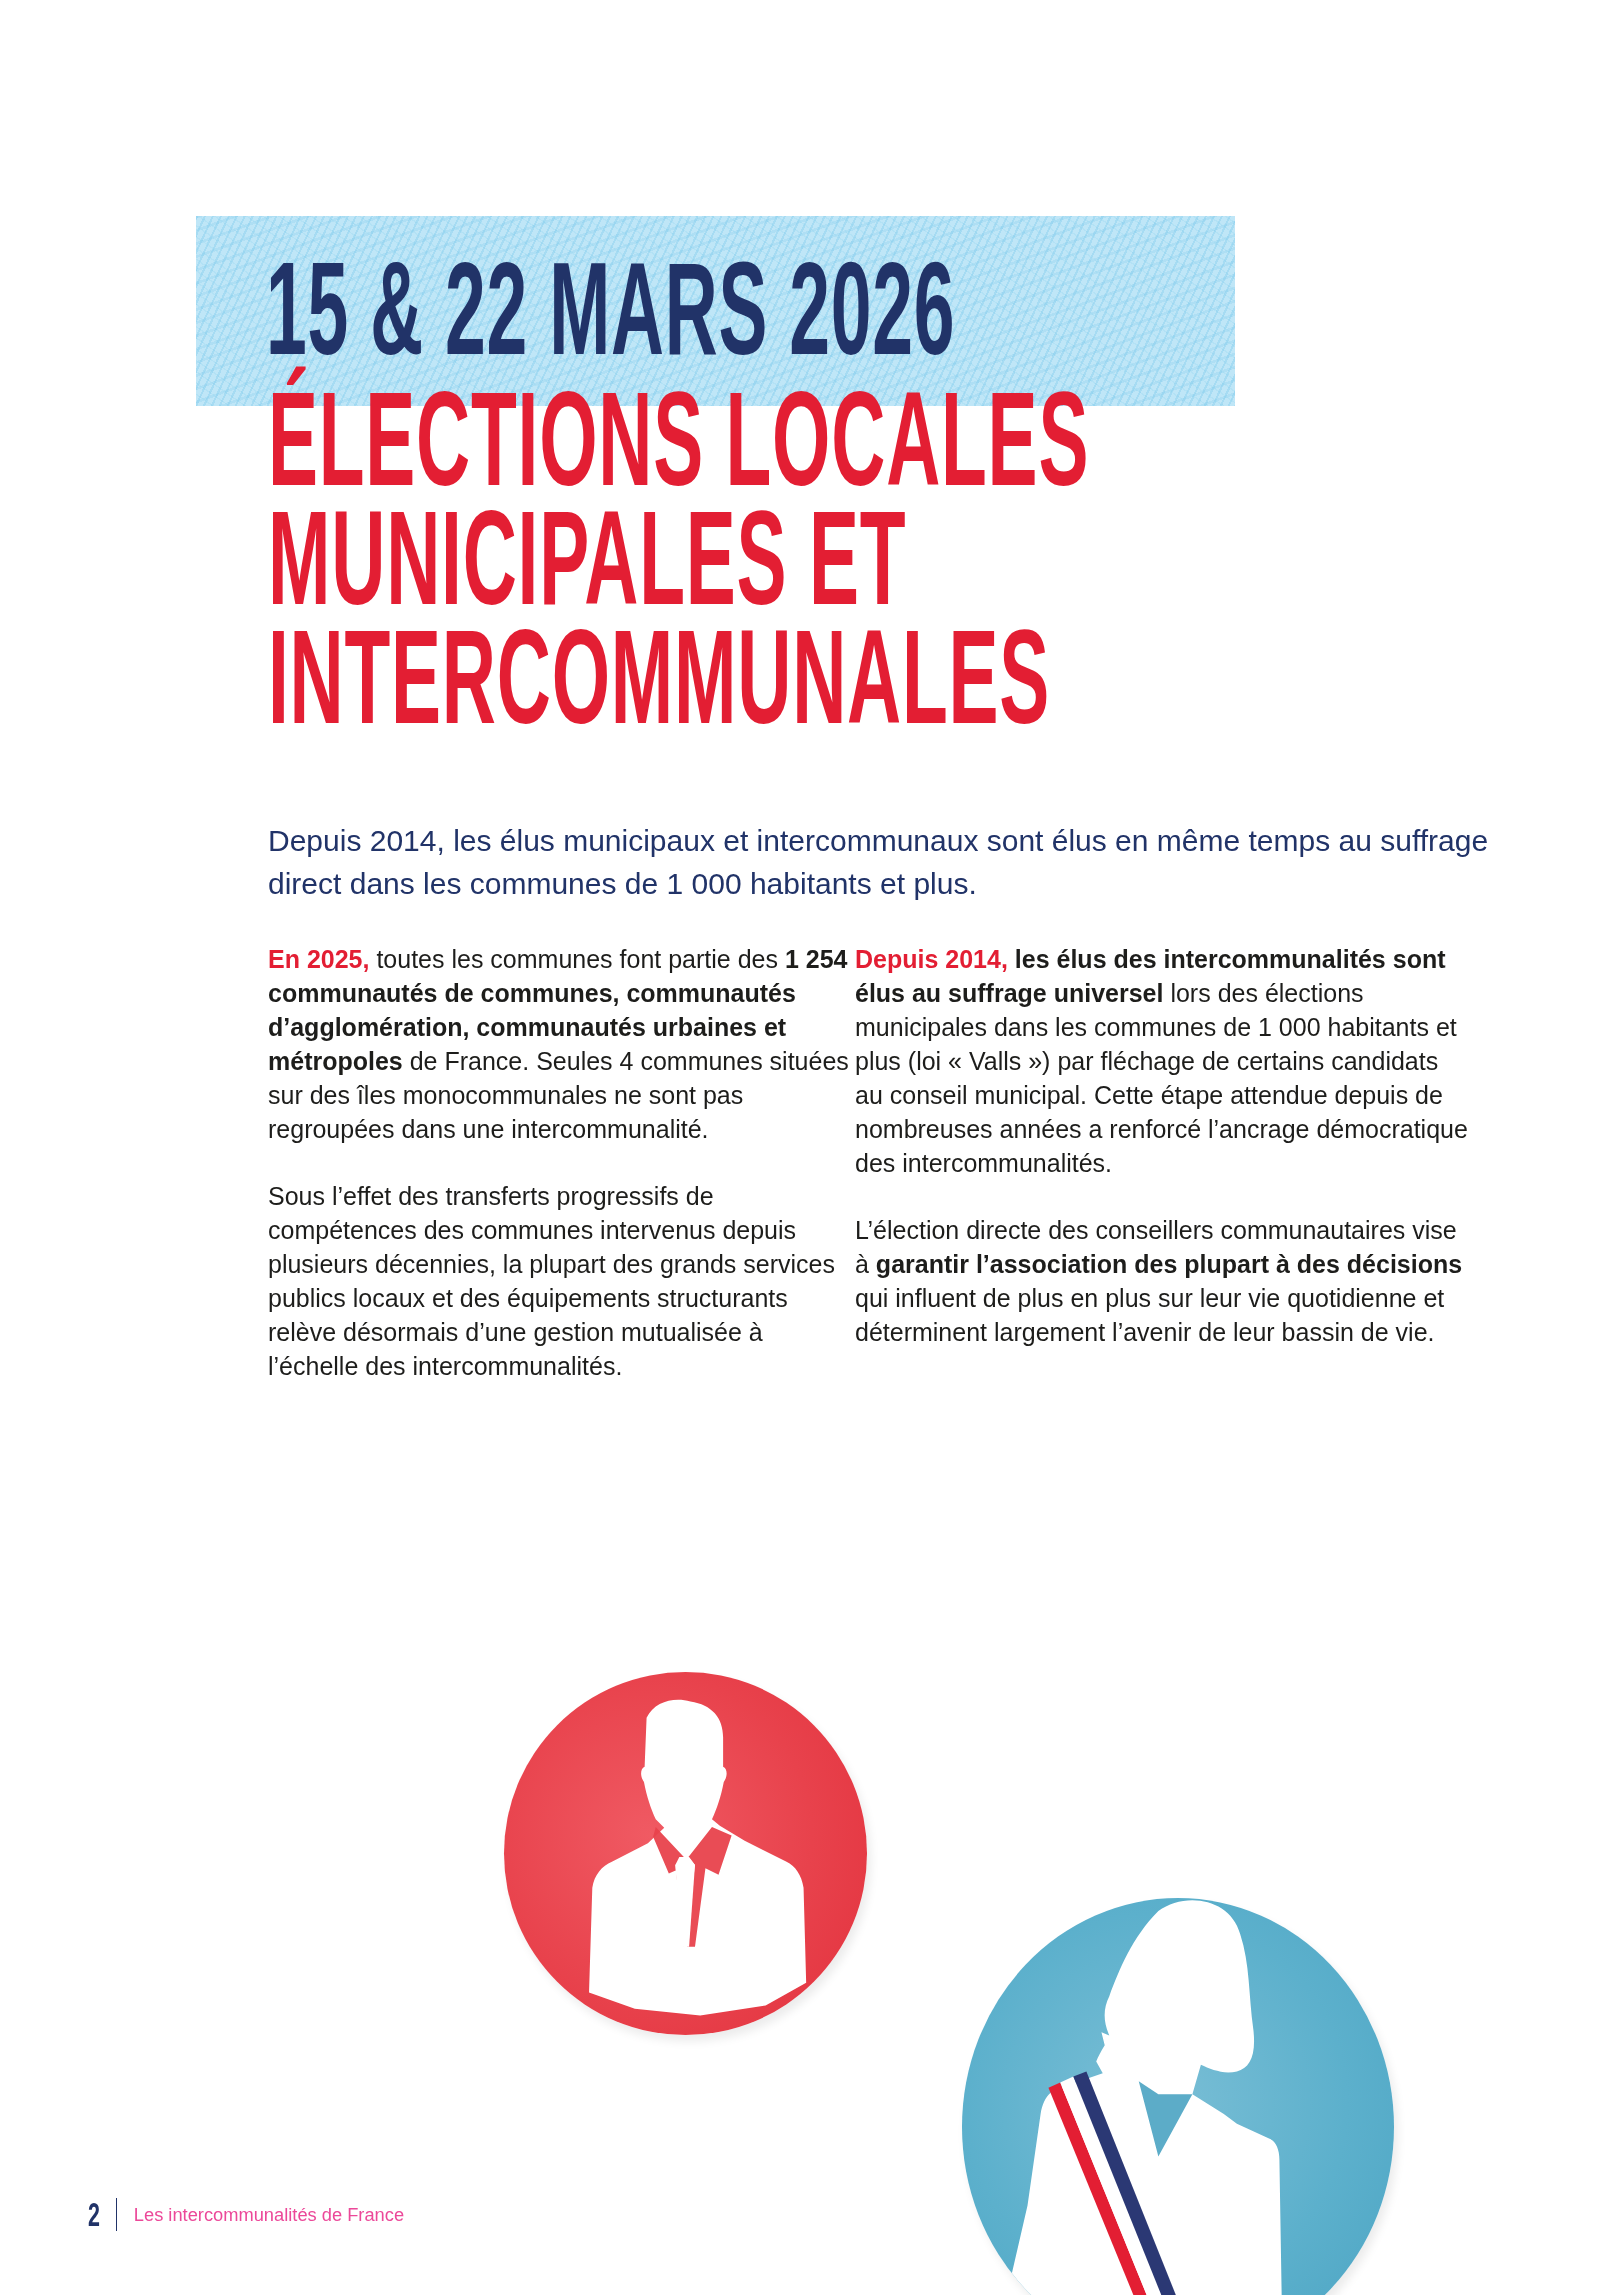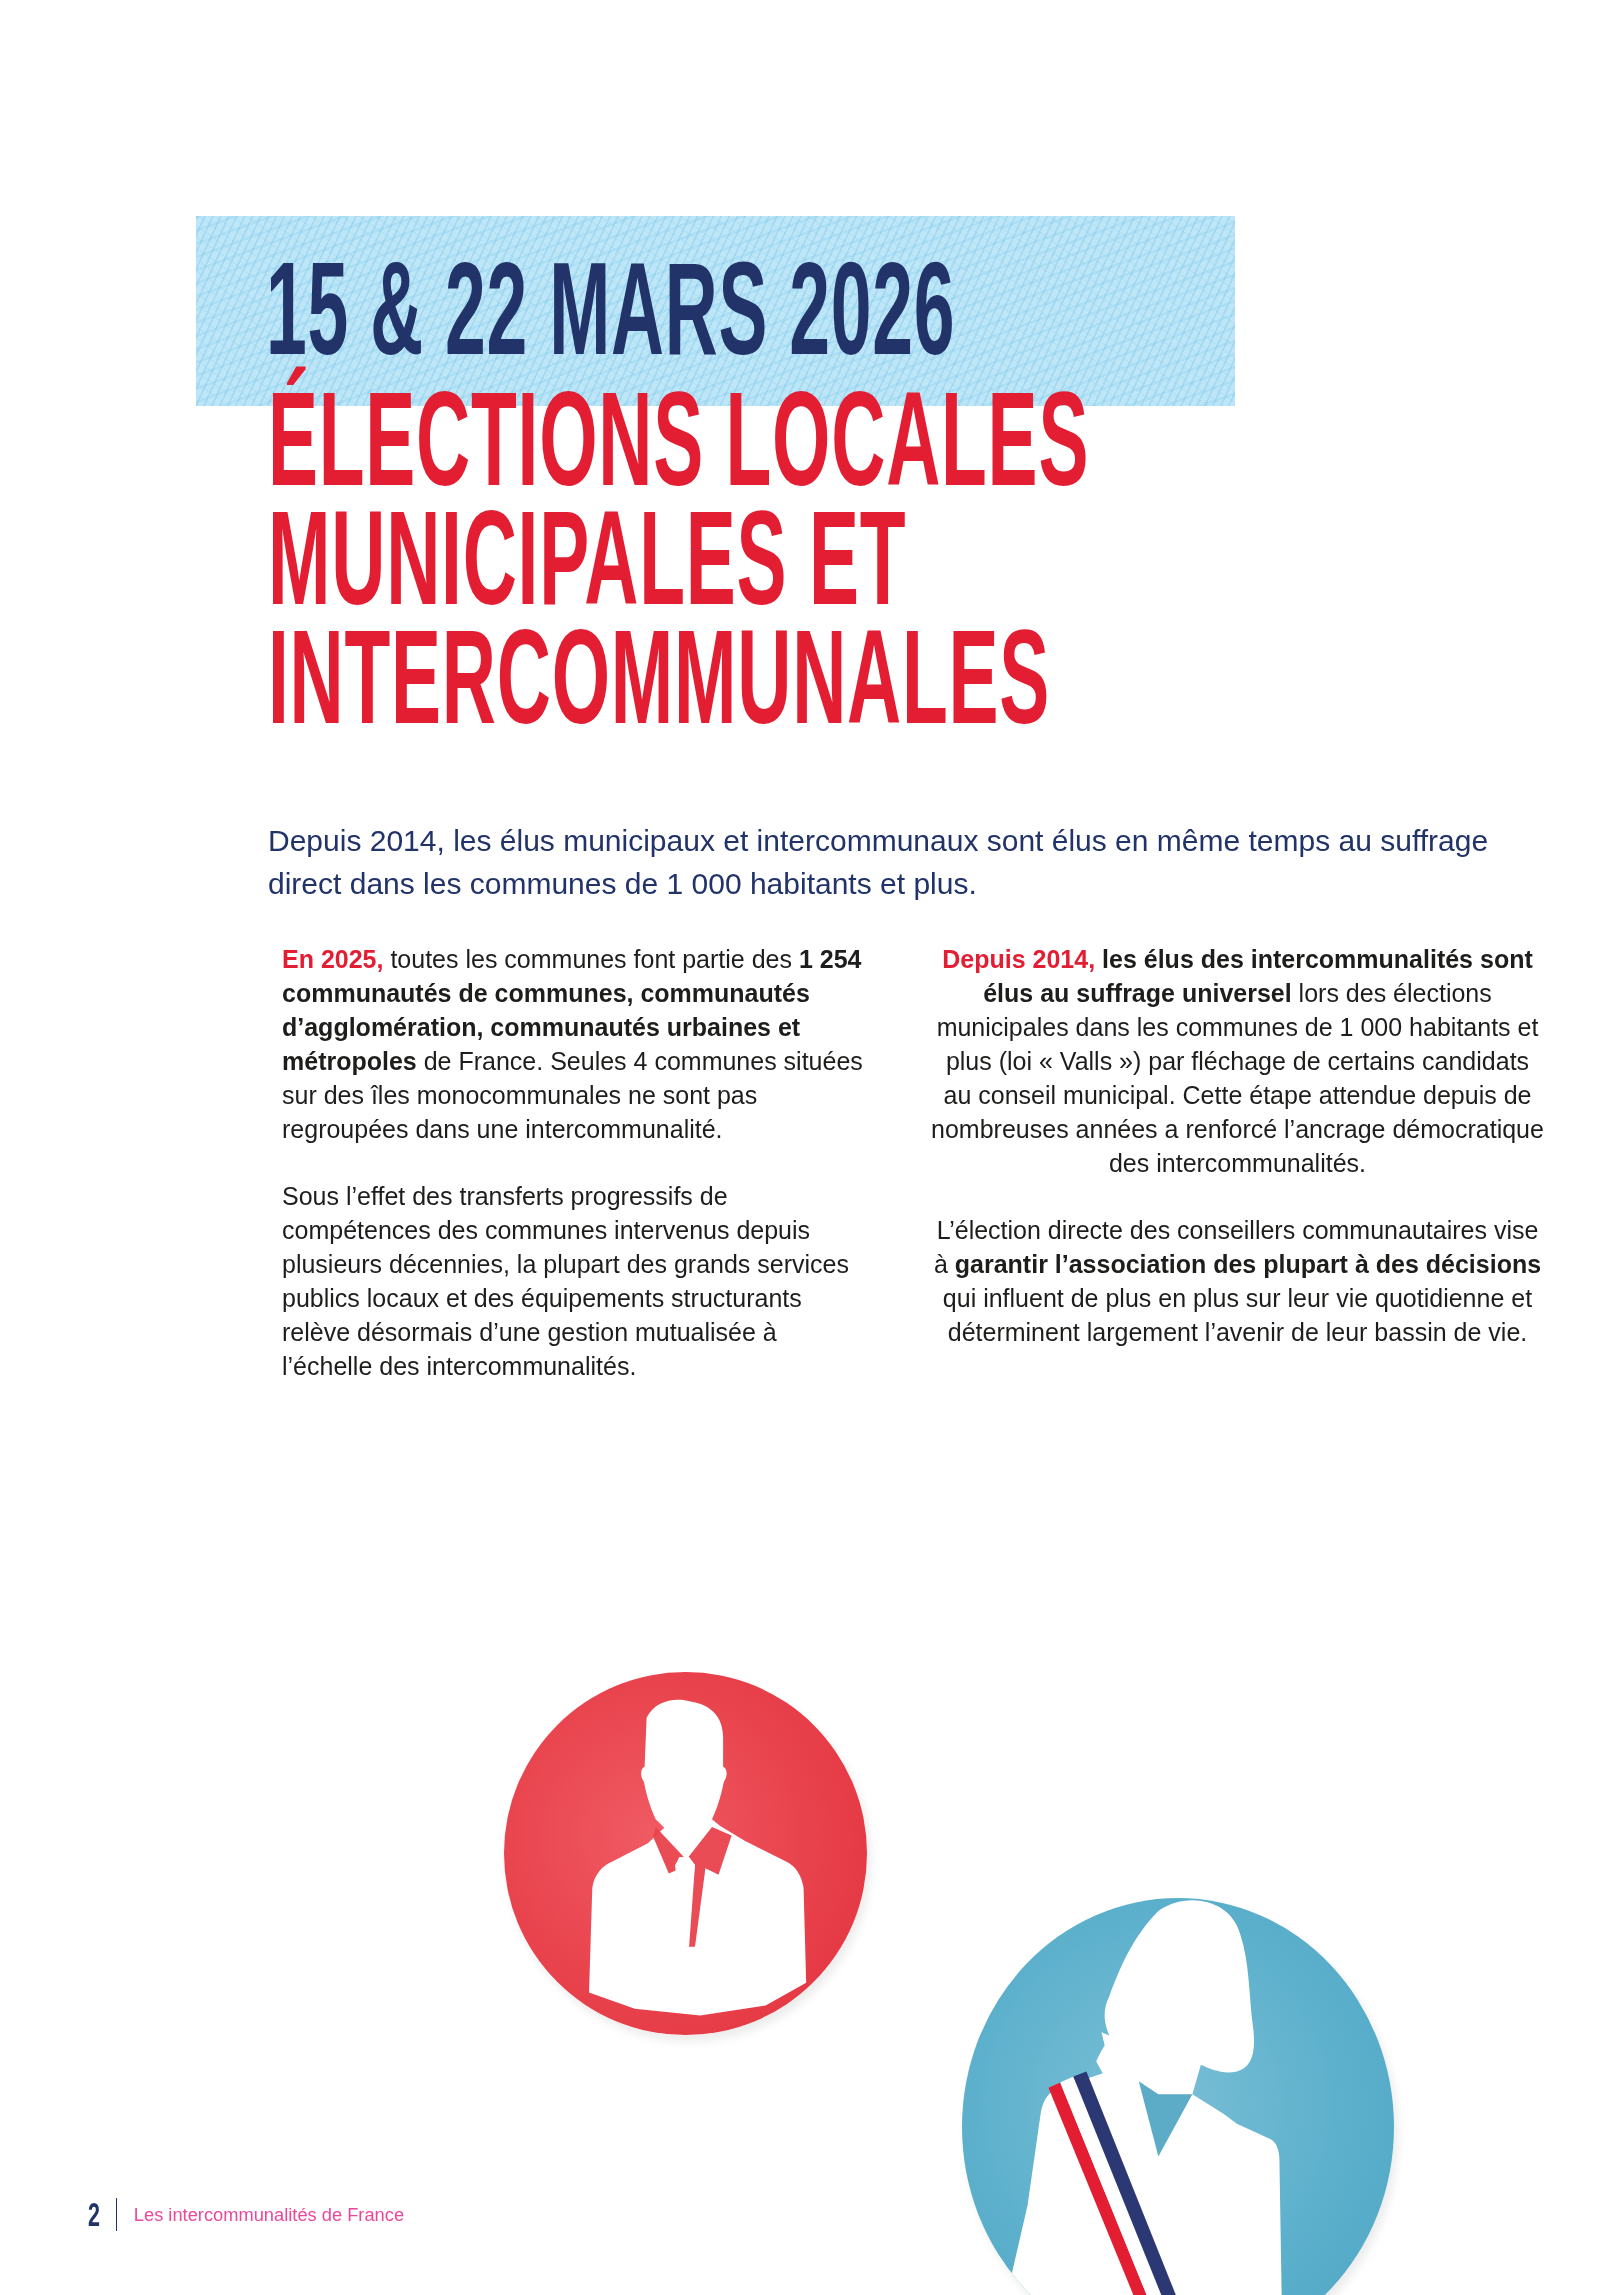--- a/index.html
+++ b/index.html
@@ -16,23 +16,23 @@
 
     .headline { position: absolute; left: 0; width: 1623px; margin: 0; font-family: "Liberation Sans", sans-serif; font-weight: bold; line-height: 1; white-space: nowrap; transform-origin: left top; }
     .date-line { top: 243px; left: 266px; color: #213368; font-size: 131px; transform: scaleX(0.56); letter-spacing: 1.3px; }
     .title-line { color: #e31e33; font-size: 134px; transform: scaleX(0.56); letter-spacing: 1.3px; left: 268px; }
     .title-1 { top: 372px; }
     .title-2 { top: 491px; }
     .title-3 { top: 610px; }
 
     .lead { position: absolute; left: 268px; top: 789px; width: 1243px; color: #213368; font-size: 30px; line-height: 43px; font-weight: normal; }
 
-    .col { position: absolute; width: 589px; font-size: 25px; line-height: 34px; color: #1d1d1b; margin-left: 14px; }
+    .col { position: absolute; width: 589px; font-size: 25px; line-height: 34px; color: #1d1d1b; }
     .col-left { left: 268px; top: 942px; }
-    .col-right { left: 916px; top: 942px; width: 615px; text-align: center; }
+    .col-right { left: 855px; top: 942px; width: 615px; }
     .col p { margin: 0 0 33px 0; }
     .hl-red { color: #e31e33; font-weight: bold; }
     .bold { font-weight: bold; }
 
     .avatar { position: absolute; border-radius: 50%; overflow: hidden; }
     .avatar-man { left: 504px; top: 1672px; width: 363px; height: 363px; background: radial-gradient(circle at 40% 45%, #f05a63 0%, #e8424c 55%, #e2303c 100%); box-shadow: 3.9px 6.5px 9.2px rgba(0,0,0,0.08); }
     .avatar-woman { left: 962px; top: 1898px; width: 432px; height: 458px; background: radial-gradient(circle at 45% 45%, #7bbfd6 0%, #5cb0cc 55%, #4aa3c2 100%); box-shadow: 3.9px 6.5px 9.2px rgba(0,0,0,0.08); }
     .avatar svg { position: absolute; left: 0; top: 0; width: 100%; height: 100%; }
 
     .footer { position: absolute; left: 88px; top: 2195px; height: 39px; display: flex; align-items: center; }

